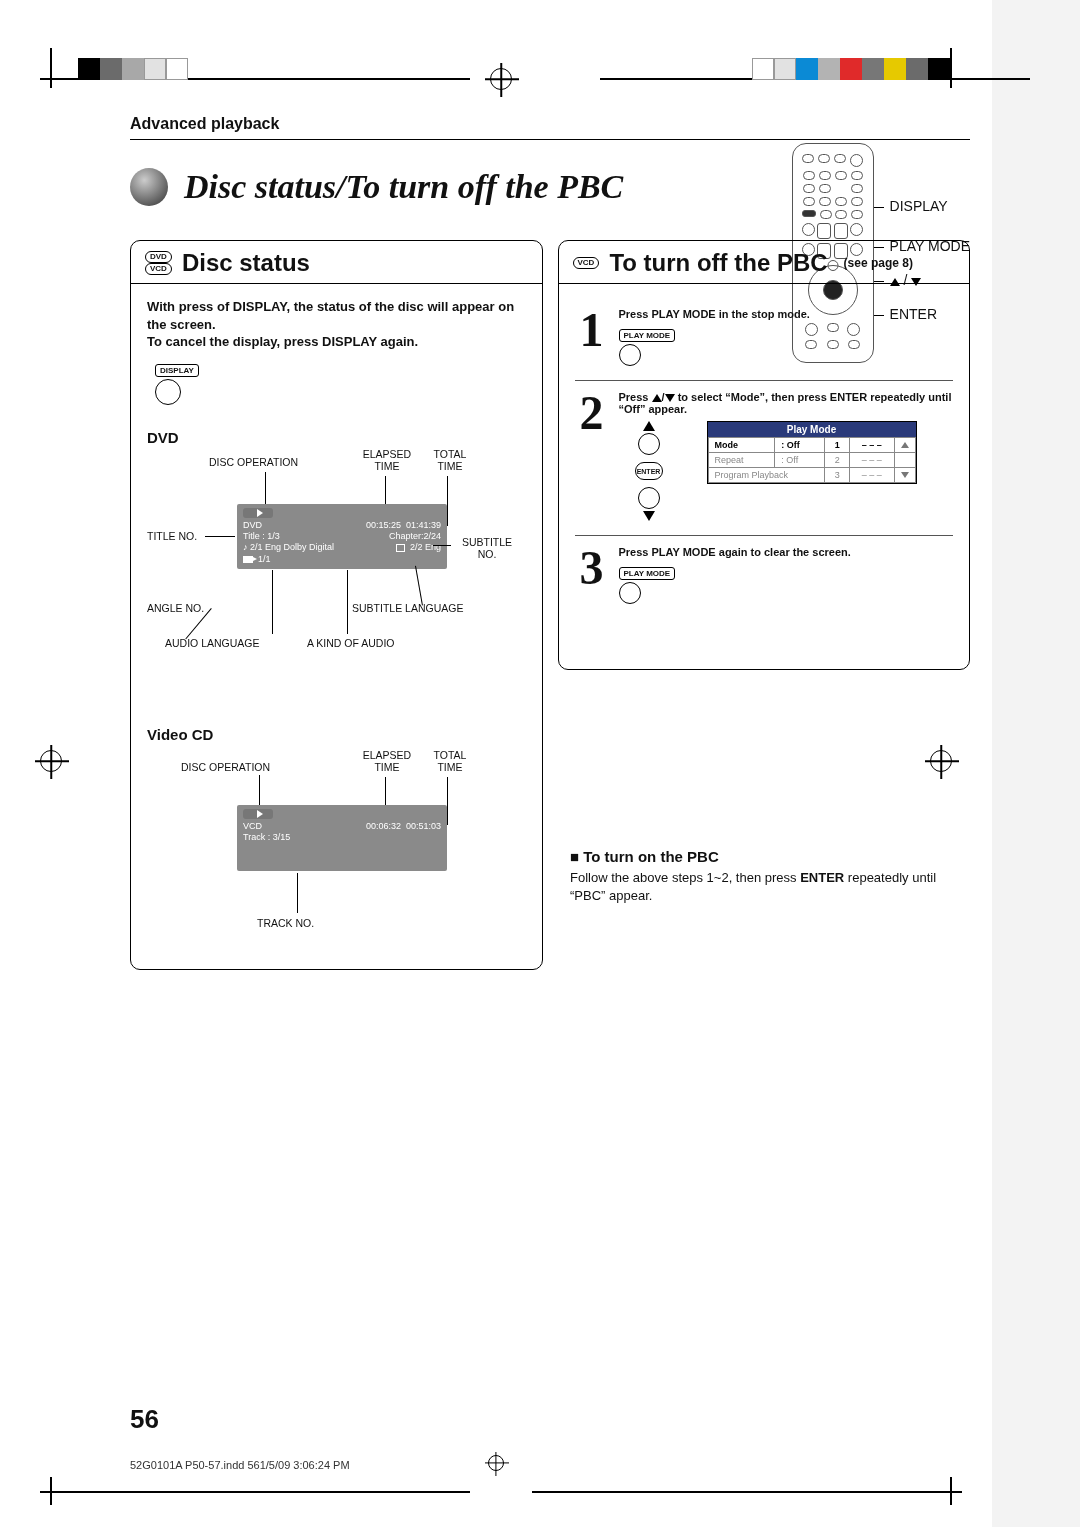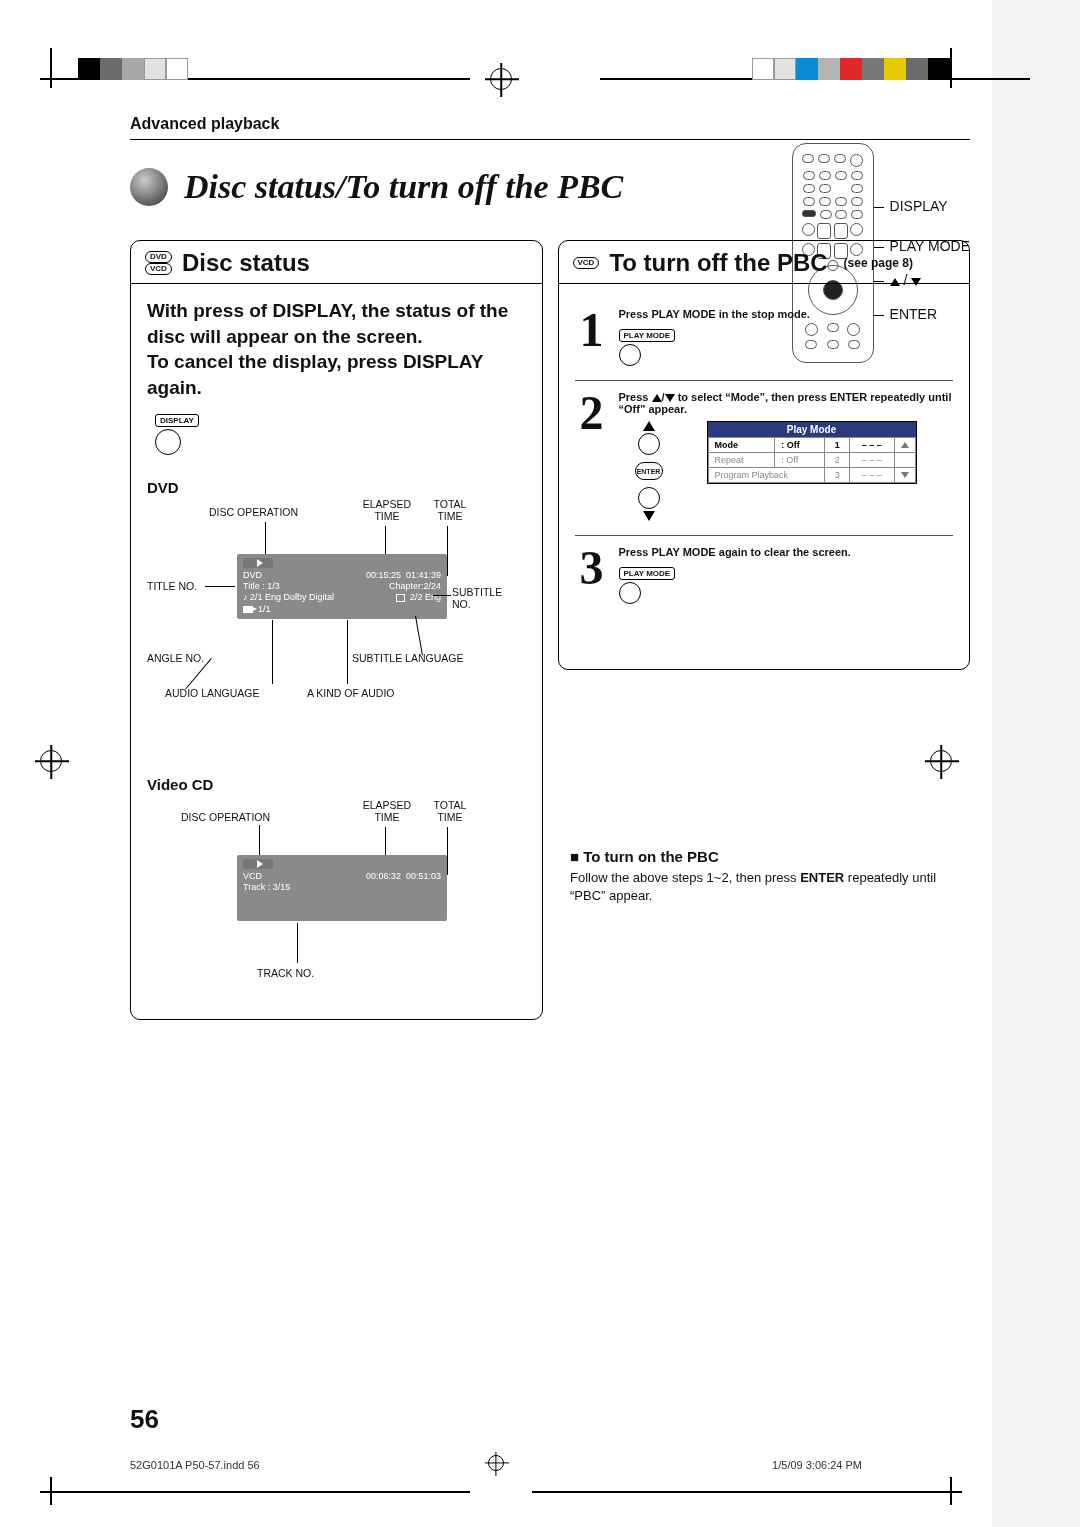--- a/index.html
+++ b/index.html
@@ -93,37 +93,37 @@
   }
   .col-header {
     display:flex; align-items:center; gap:10px; border-bottom:1.5px solid #000;
     margin:-14px -16px 14px; padding:8px 14px 6px;
   }
   .badge-stack { display:flex; flex-direction:column; gap:0px; }
   .disc-badge { font-size:8px; font-weight:bold; border:1.3px solid #000; border-radius:8px; padding:0 4px; line-height:10px; }
   .col-title { font-weight:bold; font-size:24px; }
   .see-page { font-size:12px; font-weight:bold; margin-left:6px; }
 
-  .intro { font-size:19px; font-weight:bold; line-height:1.35; }
+  .intro { font-size:13px; font-weight:bold; line-height:1.35; }
   .keycap-wrap { margin:8px 0 0 8px; }
   .keycap { font-size:8px; font-weight:bold; border:1.2px solid #000; border-radius:3px; padding:1px 4px; display:inline-block; }
   .keybtn { width:26px; height:26px; border:1.5px solid #000; border-radius:50%; display:block; margin-top:2px; }
   .keybtn.small { width:22px; height:22px; }
 
   .subhead { font-weight:bold; font-size:15px; margin:24px 0 6px; }
   .diagram {
     position:relative; width:100%; height:250px; font-size:10.5px;
   }
   .osd {
     position:absolute; width:210px; background:#8a8a8a; color:#fff; font-size:9px; border-radius:2px;
     padding:4px 6px; line-height:1.25;
   }
   .osd .bar { background:#777; border-radius:3px; width:30px; height:10px; display:inline-flex; align-items:center; justify-content:center; font-size:8px; margin-bottom:2px;}
   .osd-row { display:flex; justify-content:space-between; }
-  .label { position:absolute; font-size:10.5px; }
+  .label { position:absolute; font-size:10.5px;text-align:center; }
   .leader { position:absolute; border-top:1px solid #000; }
   .leader.vline { border-top:none; border-left:1px solid #000; }
   .diagonal { position:absolute; width:1px; background:#000; transform-origin: top left; }
 
   .steps .step { display:flex; gap:10px; padding:10px 0 14px; border-bottom:1px solid #555; }
   .steps .step:last-child { border-bottom:none; }
   .step-num { font-family:"Times New Roman", serif; font-weight:bold; font-size:48px; line-height:0.9; width:34px; text-align:center;}
   .step-body { flex:1; font-size:13px; }
   .step-title { font-weight:bold; margin-bottom:6px; font-size:11px; }
 
@@ -153,21 +153,21 @@
 
   .note-head { font-weight:bold; font-size:15px; margin-top:33px; }
   .note-head::before { content:"■ "; }
   .note-body { font-size:13px; margin-top:4px; line-height:1.35; }
 
   .page-num {
     position:absolute; left:130px; bottom:92px; font-size:26px; font-weight:bold;
   }
   .footer {
     position:absolute; left:130px; right:130px; bottom:56px;
-    display:flex; justify-content:space-between; font-size:11px; color:#333;
+    display:flex; font-size:11px; color:#333;
   }
   .footer .center-target {
     position:absolute; left:50%; top:-4px; transform:translateX(-50%);
     width:16px; height:16px; border:1.3px solid #000; border-radius:50%;
   }
   .footer .center-target::before, .footer .center-target::after { content:""; position:absolute; background:#000; }
   .footer .center-target::before { left:50%; top:-4px; width:1.2px; height:24px; transform:translateX(-50%); }
   .footer .center-target::after  { top:50%; left:-4px; height:1.2px; width:24px; transform:translateY(-50%); }
 
   .bottombar {

